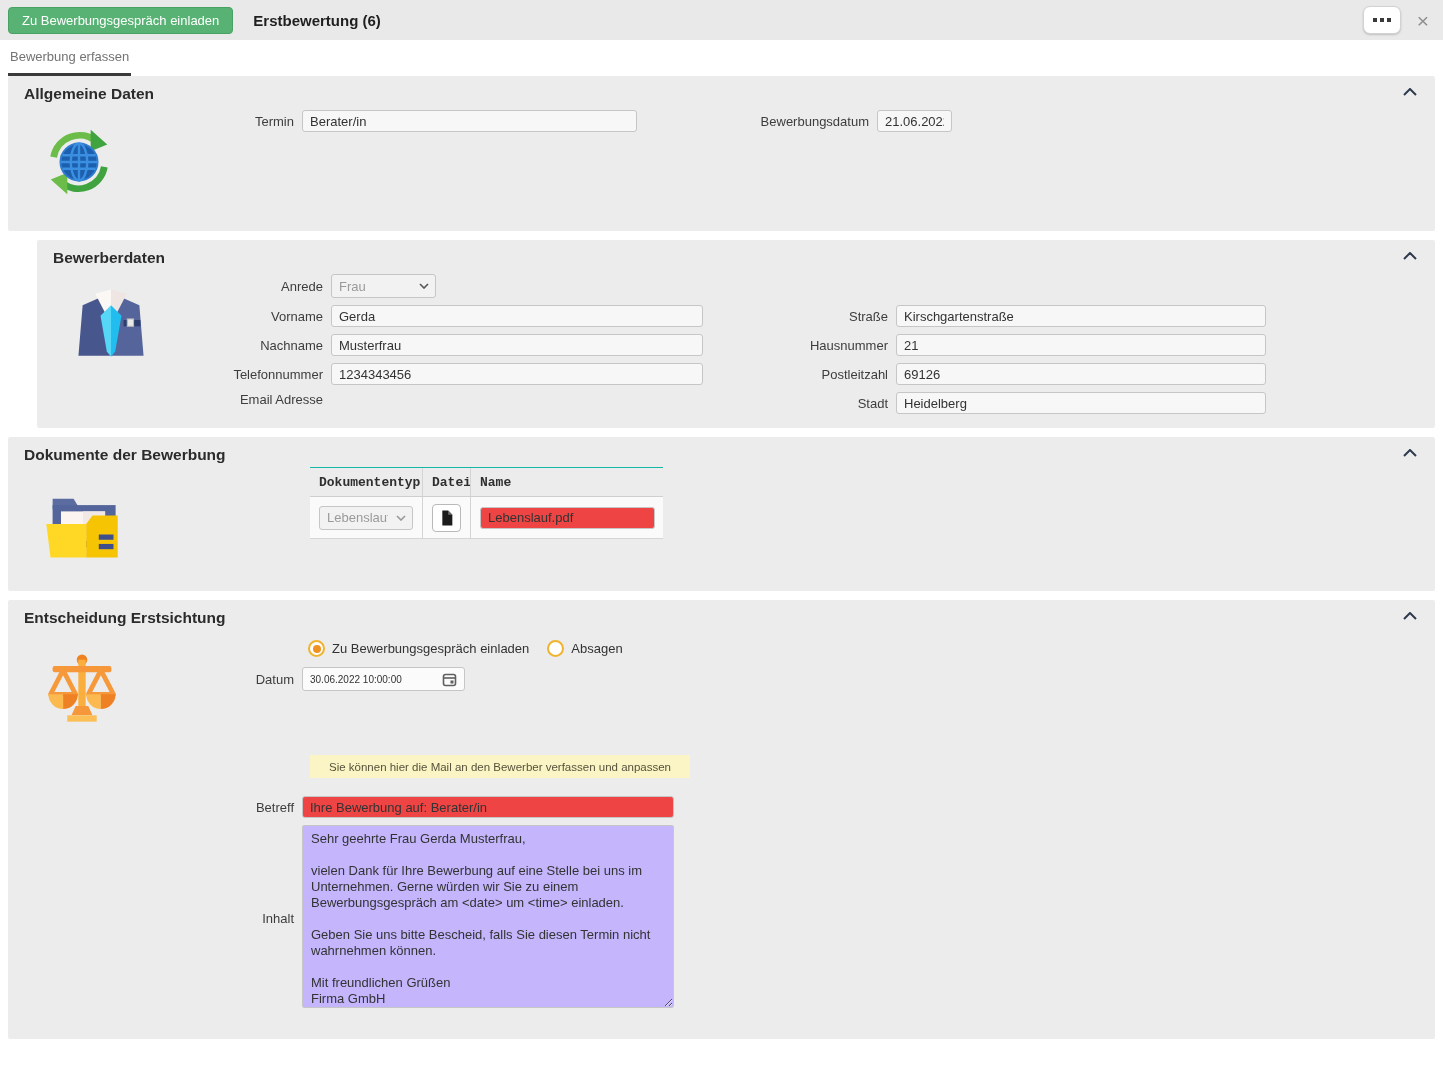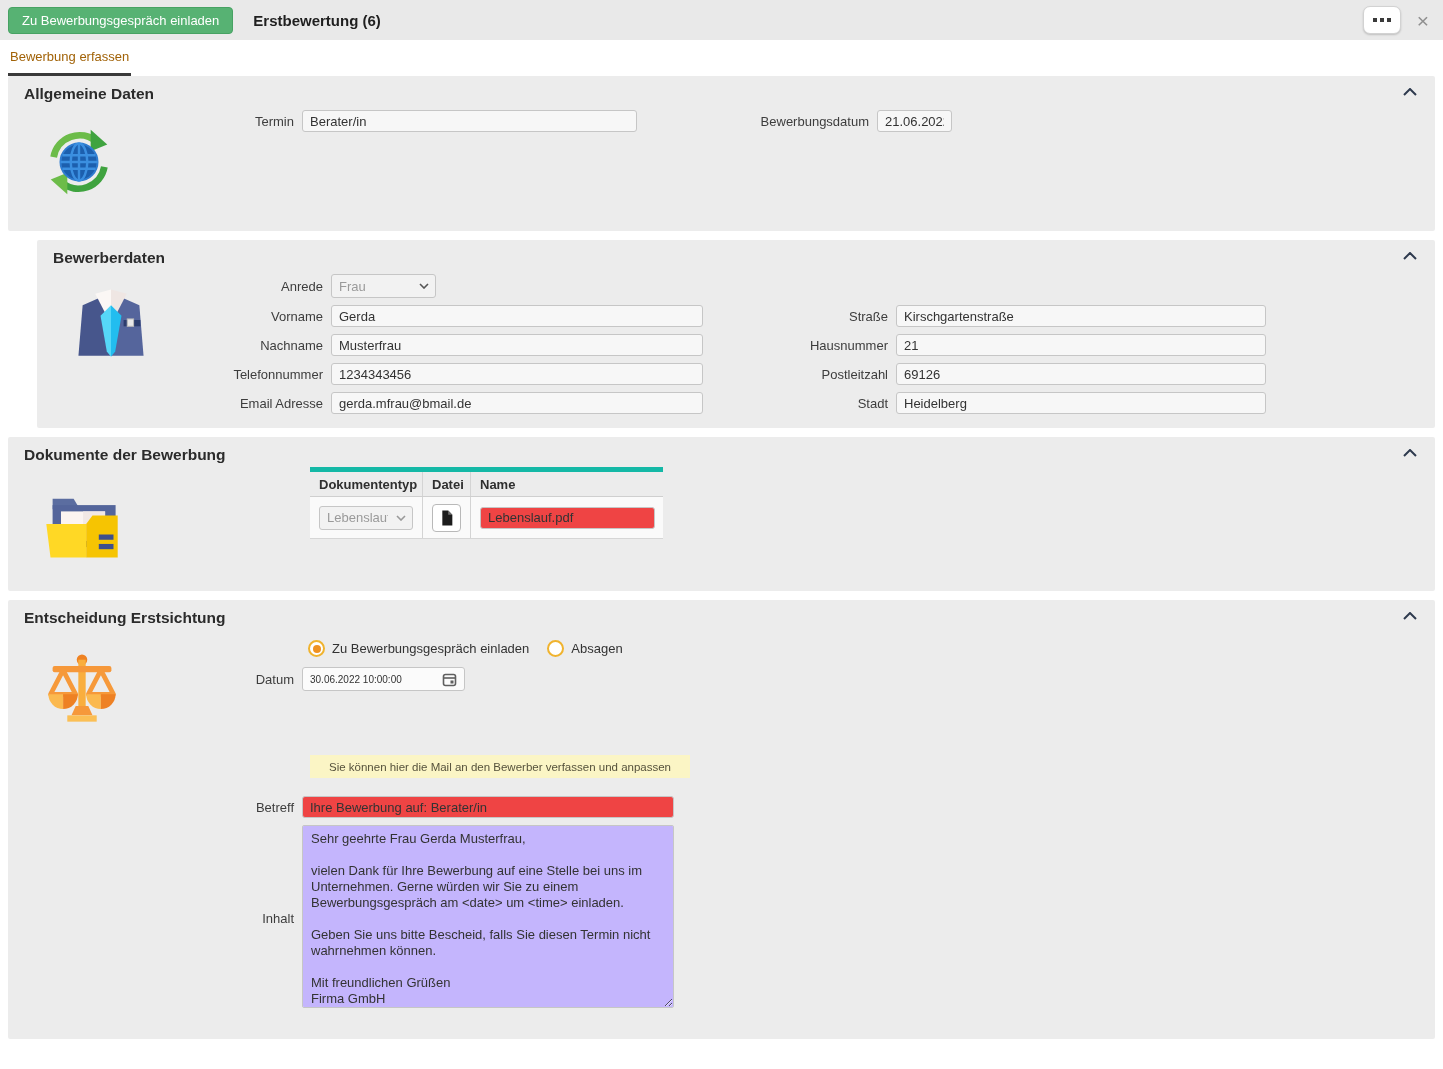--- a/index.html
+++ b/index.html
@@ -21,21 +21,21 @@
   .btn-more {
     width:38px; height:28px; background:#fff; border:1px solid #d2d2d2; border-radius:7px;
     box-shadow:0 1px 2px rgba(0,0,0,.18); display:flex; align-items:center; justify-content:center; gap:3px;
     cursor:pointer;
   }
   .btn-more .dot { width:4px; height:4px; background:#3a3a3a; }
   .btn-close { background:none; border:none; color:#8f8f8f; font-size:21px; line-height:1; cursor:pointer; padding:0 2px; font-family:inherit; }
 
   
   .tabbar { height:36px; background:#fff; display:flex; align-items:stretch; padding:0 0 0 8px; }
-  .tab { font-size:13px; color:#a16207; display:flex; align-items:center; padding:8px 2px; border-bottom:3px solid #3a3a3a; }
+  .tab { font-size:13px; color:#737373; display:flex; align-items:center; padding:8px 2px; border-bottom:3px solid #3a3a3a; }
 
   
   .card { background:#ececec; margin:0 8px 9px 8px; position:relative; border-radius:2px; }
   .card:first-of-type { margin-top:9px; }
   .card-title { position:absolute; top:9px; left:16px; font-size:15.5px; font-weight:700; color:#2b2b2b; }
   .collapse { position:absolute; top:12px; right:18px; cursor:pointer; line-height:0; }
 
   .ficon { position:absolute; left:32px; line-height:0; }
 
   .stack { position:absolute; }
@@ -56,21 +56,21 @@
   .sel select {
     appearance:none; -webkit-appearance:none; -moz-appearance:none;
     background:#f2f2f2; border:1px solid #c6c6c6; border-radius:3px; height:24px;
     font-size:13px; color:#9a9a9a; padding:0 24px 0 7px; font-family:inherit; width:100%;
   }
   .sel .sel-arrow { position:absolute; right:7px; top:9px; pointer-events:none; line-height:0; }
 
   
   .dtable { position:absolute; left:302px; top:30px; width:353px; }
   .drow { display:flex; }
-  .dhead { border-top:5px solid #14b8a6; border-bottom:1px solid #cfcfcf; height:30px; }
+  .dhead { border-top:1px solid #14b8a6; border-bottom:1px solid #cfcfcf; height:30px;font-family:Liberation Mono, monospace; }
   .dbody { background:#fafafa; border-bottom:1px solid #d6d6d6; height:42px; }
   .dcell { display:flex; align-items:center; padding:0 9px; }
   .c1 { width:112px; } .c2 { width:48px; } .c3 { width:193px; }
   .dcell + .dcell { border-left:1px solid #d4d4d4; }
   .dhead .dcell { font-weight:700; color:#2f2f2f; }
   .btn-file {
     width:36px; height:28px; background:#fff; border:1px solid #b9b9b9; border-radius:4px;
     display:flex; align-items:center; justify-content:center; cursor:pointer;
   }
 
@@ -189,21 +189,20 @@
     <div class="frow">
       <div class="flabel l294">Nachname</div>
       <input class="inp w372" value="Musterfrau" style="">
     </div>
     <div class="frow">
       <div class="flabel l294">Telefonnummer</div>
       <input class="inp w372" value="1234343456" style="">
     </div>
     <div class="frow">
       <div class="flabel l294">Email Adresse</div>
-      <input class="inp w372" value="gerda.mfrau@bmail.de" style="">
     </div>
   </div>
   <div class="stack" style="left:700px; top:65px;">
     <div class="frow">
       <div class="flabel l159">Straße</div>
       <input class="inp w370" value="Kirschgartenstraße" style="">
     </div>
     <div class="frow">
       <div class="flabel l159">Hausnummer</div>
       <input class="inp w370" value="21" style="">

